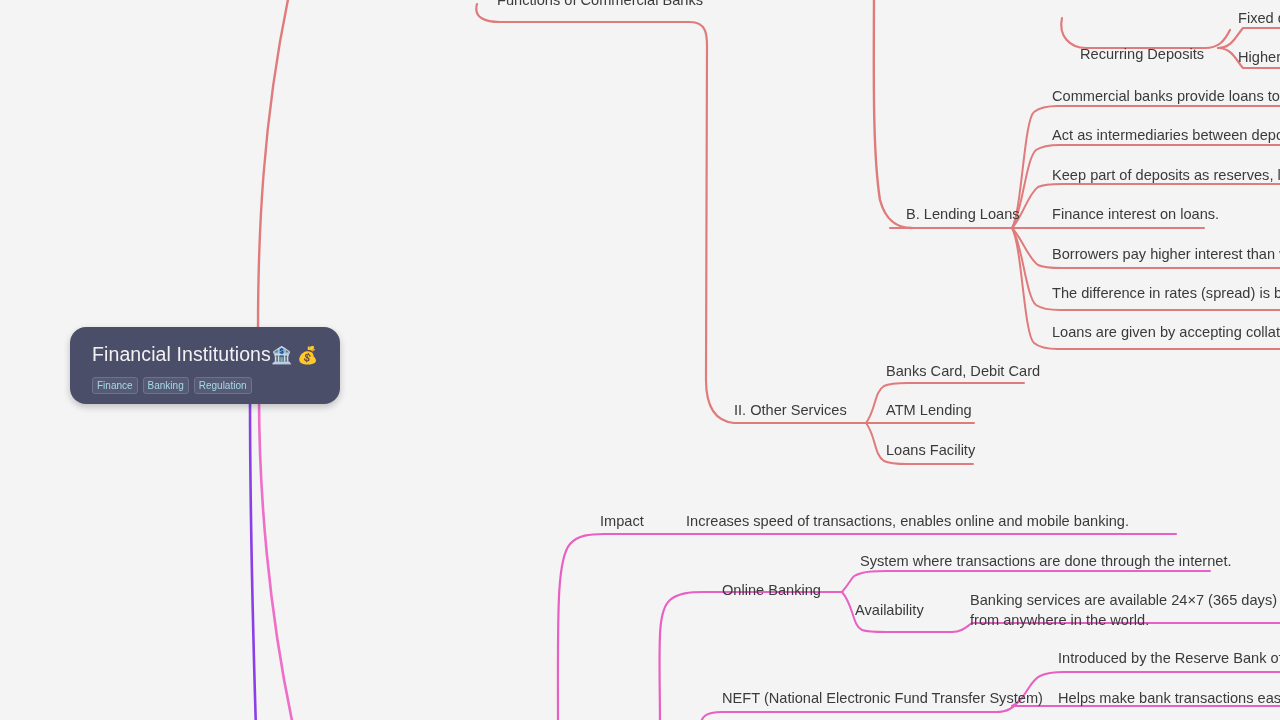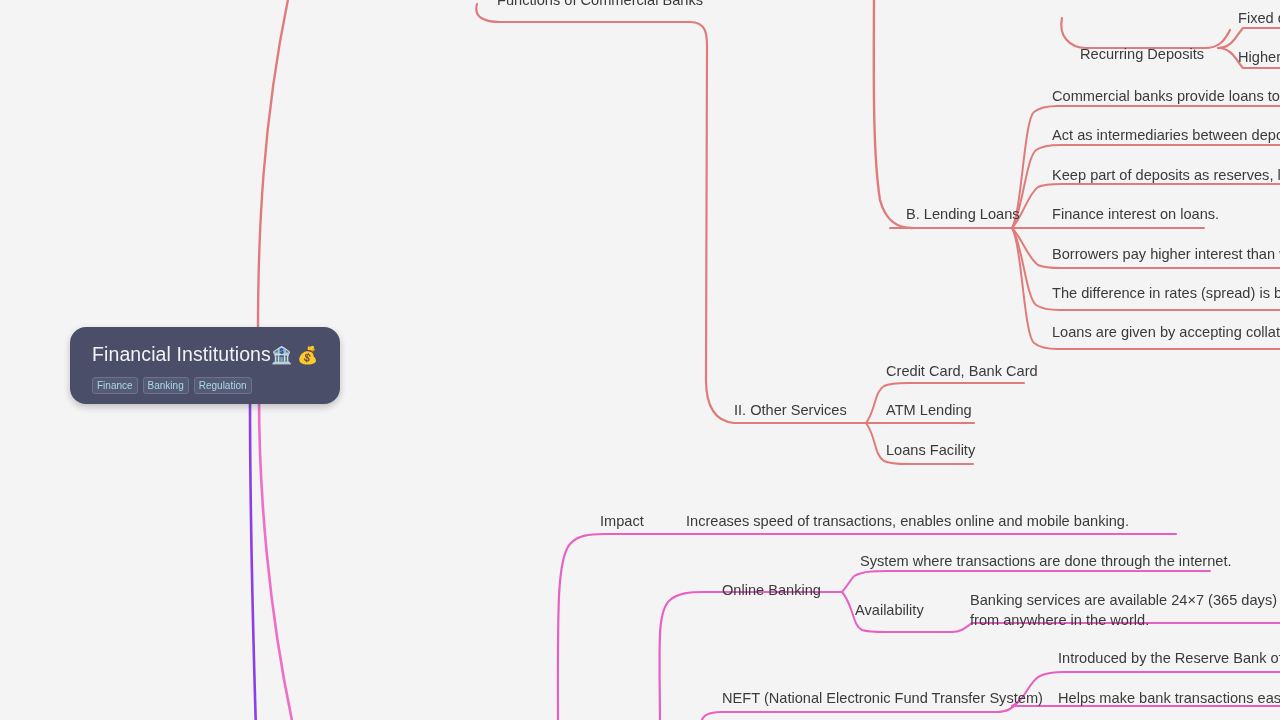--- a/index.html
+++ b/index.html
@@ -164,21 +164,21 @@
   <div class="node clip" style="left:1052px; top:86px; width:228px;">Commercial banks provide loans to in</div>
   <div class="node clip" style="left:1052px; top:125px; width:228px;">Act as intermediaries between deposit</div>
   <div class="node clip" style="left:1052px; top:165px; width:228px;">Keep part of deposits as reserves, lend</div>
   <div class="node clip" style="left:1052px; top:204px; width:228px;">Finance interest on loans.</div>
   <div class="node clip" style="left:1052px; top:244px; width:228px;">Borrowers pay higher interest than wh</div>
   <div class="node clip" style="left:1052px; top:283px; width:228px;">The difference in rates (spread) is bank</div>
   <div class="node clip" style="left:1052px; top:322px; width:228px;">Loans are given by accepting collatera</div>
 
   <div class="node" style="left:734px; top:400px;">II. Other Services</div>
 
-  <div class="node" style="left:886px; top:361px;">Credit Card, Bank Card</div>
+  <div class="node" style="left:886px; top:361px;">Banks Card, Debit Card</div>
   <div class="node" style="left:886px; top:400px;">ATM Lending</div>
   <div class="node" style="left:886px; top:440px;">Loans Facility</div>
 
   <div class="node" style="left:600px; top:511px;">Impact</div>
 
   <div class="node" style="left:686px; top:511px;">Increases speed of transactions, enables online and mobile banking.</div>
 
   <div class="node" style="left:722px; top:580px;">Online Banking</div>
 
   <div class="node" style="left:860px; top:551px;">System where transactions are done through the internet.</div>

